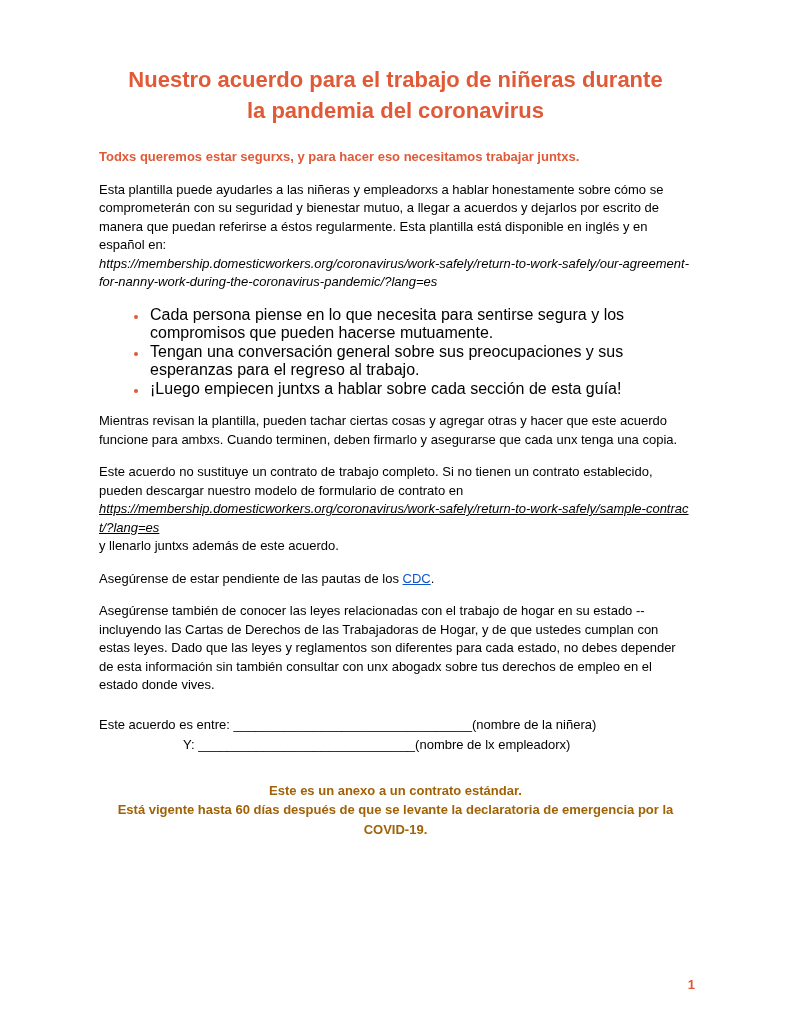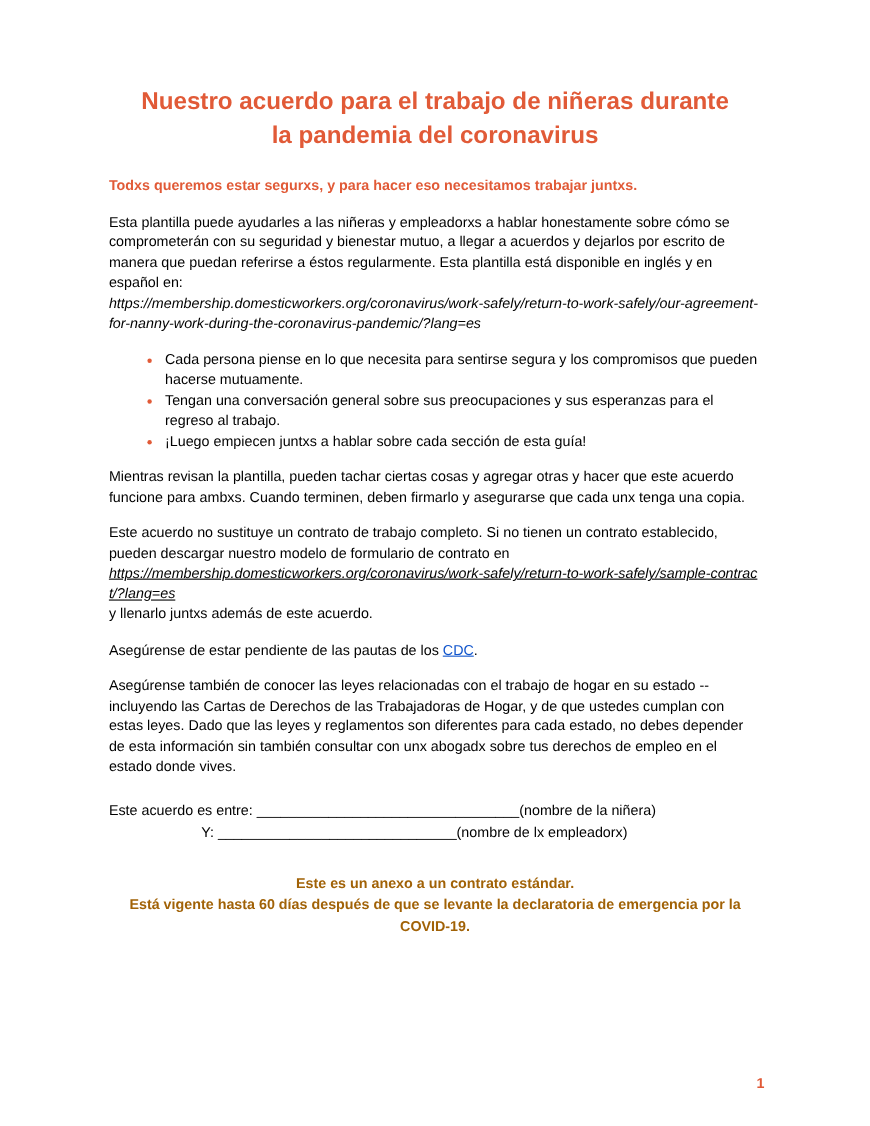--- a/index.html
+++ b/index.html
@@ -9,21 +9,21 @@
     width: 791px;
     height: 1024px;
     background: #ffffff;
     font-family: "Liberation Sans", sans-serif;
     color: #000000;
     overflow: hidden;
   }
   .content {
     position: absolute;
     left: 99px;
-    top: 72px;
+    top: 60px;
     width: 593px;
   }
   .doc-title {
     color: #E15A37;
     font-weight: bold;
     font-size: 22px;
     line-height: 31px;
     text-align: center;
     margin-bottom: 22px;
     padding-top: 4px;
@@ -49,21 +49,21 @@
     line-height: 18.5px;
     word-break: break-all;
     text-decoration: none;
     cursor: pointer;
   }
   .url-link.underlined { text-decoration: underline; }
   .after-line { display: block; }
   ul.rec-list {
     margin: 0 0 14px 0;
     padding-left: 49px;
-    font-size: 13px;
+    font-size: 16px;
     line-height: 18.5px;
   }
   ul.rec-list li { padding-left: 2px; }
   ul.rec-list li::marker { color: #E15A37; font-size: 12px; }
   .cdc-link {
     color: #1155CC;
     text-decoration: underline;
     cursor: pointer;
     text-align: right;
   }

